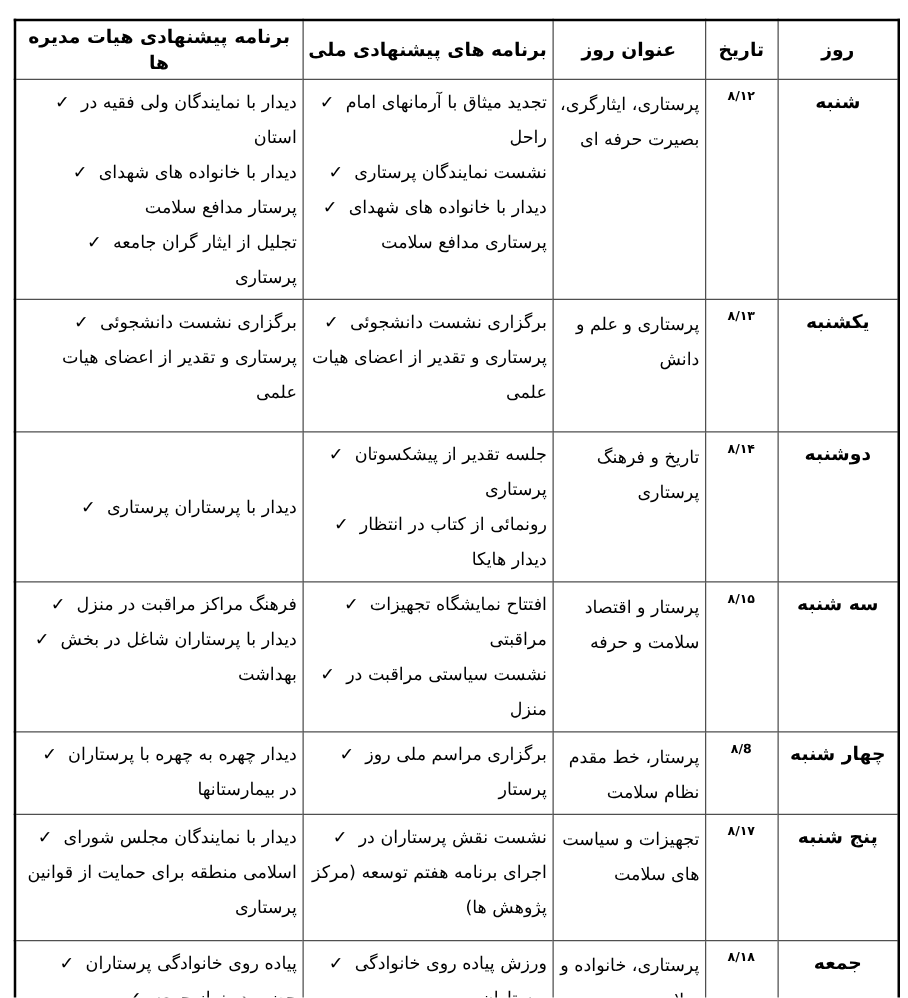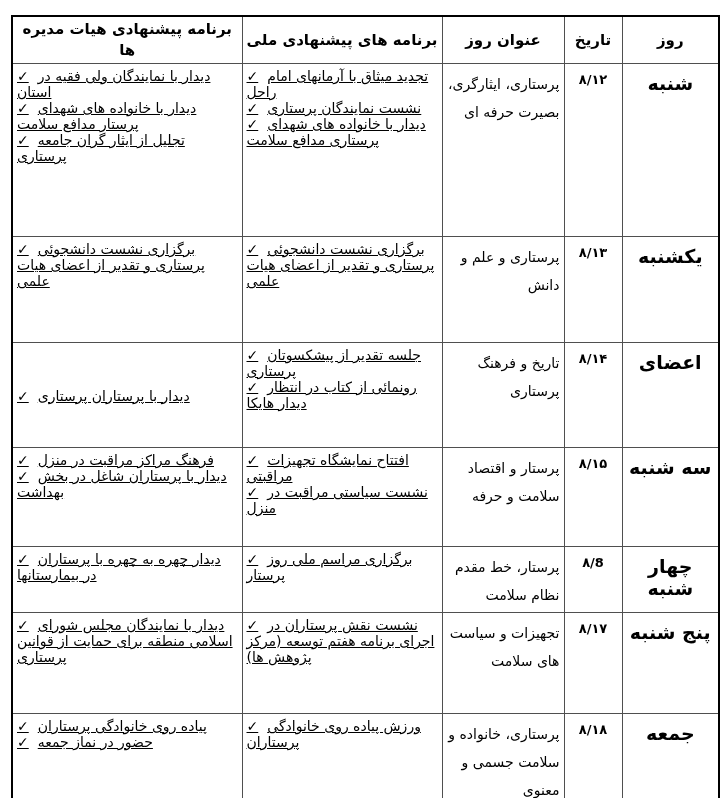--- a/index.html
+++ b/index.html
@@ -19,24 +19,24 @@
     border:1px solid #4f4f4f;
     vertical-align:top;
     padding:3px 4px;
     overflow:hidden;
     font-size:14px;
   }
   tr.hdr td {
     font-weight:bold; text-align:center; vertical-align:middle;
     font-size:15px; height:26px; padding:2px; line-height:1.4;
   }
-  td.day   { font-weight:bold; text-align:center; font-size:19px; padding-top:8px; }
-  td.date  { font-weight:bold; text-align:center; font-size:13px; padding-top:8px; }
+  td.day   { font-weight:bold; text-align:center; font-size:15px; padding-top:8px; }
+  td.date  { font-weight:bold; text-align:center; font-size:10px; padding-top:8px; }
   td.title { line-height:28px; padding-top:6px; }
-  td.items { direction:ltr; text-align:left; line-height:16px; padding-top:4px;text-decoration:underline; }
+  td.items { direction:ltr; text-align:right; line-height:28px; padding-top:4px; }
   td.items.vmid { vertical-align:middle; }
   .item { margin:0; }
   .check { display:inline; font-weight:normal; padding-right:2px; margin-right:7px; }
   .item-text { direction:rtl; unicode-bidi:isolate; }
 </style>
 </head>
 <body>
 
 <div class="sheet">
   <table class="sched">
@@ -79,21 +79,21 @@
       <td class="title">پرستاری و علم و دانش</td>
       <td class="items">
         <div class="item"><span class="check">✓</span><span class="item-text">برگزاری نشست دانشجوئی پرستاری و تقدیر از اعضای هیات علمی</span></div>
       </td>
       <td class="items">
         <div class="item"><span class="check">✓</span><span class="item-text">برگزاری نشست دانشجوئی پرستاری و تقدیر از اعضای هیات علمی</span></div>
       </td>
     </tr>
 
     <tr style="height:105px">
-      <td class="day">اعضای</td>
+      <td class="day">دوشنبه</td>
       <td class="date">۸/۱۴</td>
       <td class="title">تاریخ و فرهنگ پرستاری</td>
       <td class="items">
         <div class="item"><span class="check">✓</span><span class="item-text">جلسه تقدیر از پیشکسوتان پرستاری</span></div>
         <div class="item"><span class="check">✓</span><span class="item-text">رونمائی از کتاب در انتظار دیدار هایکا</span></div>
       </td>
       <td class="items vmid">
         <div class="item"><span class="check">✓</span><span class="item-text">دیدار با پرستاران پرستاری</span></div>
       </td>
     </tr>

